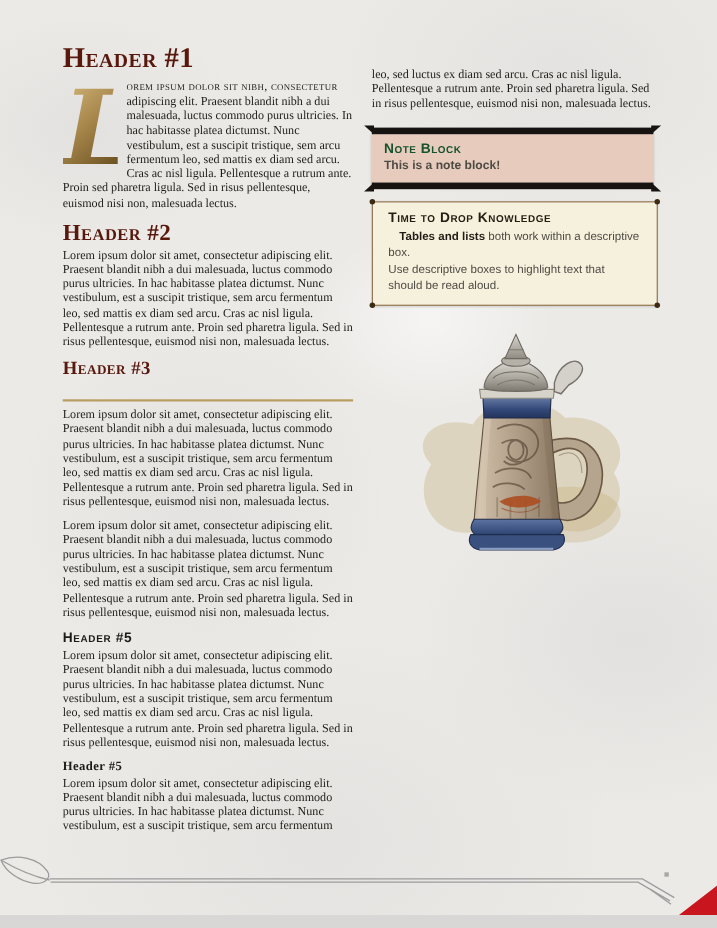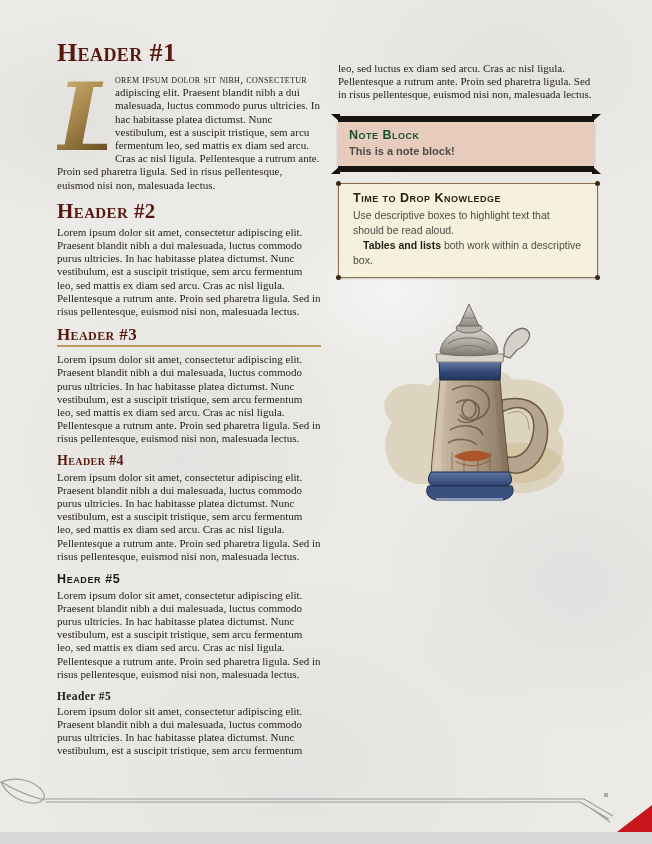--- a/index.html
+++ b/index.html
@@ -19,21 +19,21 @@
     color:#201d19;
   }
   .col{position:absolute;}
   .col-left{left:57px;top:40px;width:264px;}
   .col-right{left:338px;top:62px;width:260px;}
 
   .hb-h{font-family:"Liberation Serif", serif;font-variant:small-caps;font-weight:700;
         color:#58180D;line-height:1;letter-spacing:.4px;}
   h1.hb-h{font-size:26px;margin:0 0 7px;}
   h2.hb-h{font-size:21px;margin:9px 0 4px;}
-  h3.hb-h{font-size:17px;margin:7px 0 6px;padding-bottom:2px;border-bottom:2px solid #b99c5f;}
+  h3.hb-h{font-size:17px;margin:7px 0 6px;padding-bottom:20px;border-bottom:2px solid #b99c5f;}
   h4.hb-h{font-size:14px;margin:7px 0 3px;}
   h5.hb-h{font-size:12.5px;margin:10px 0 3px;font-family:"Liberation Sans",sans-serif;color:#1c1a17;letter-spacing:.6px;}
   h6.hb-h{font-size:11.5px;margin:10px 0 2px;font-variant:normal;color:#1c1a17;}
 
   p.body{font-size:11px;line-height:13.2px;margin:0 0 8px;text-align:left;}
   p.body.cont{margin:0 0 14px;}
 
   .dropcap{
     float:left;width:50px;height:84px;margin:3px 8px 0 0;
     font-family:"DejaVu Serif", serif;font-style:italic;font-weight:700;
@@ -87,21 +87,20 @@
       <span class="lead">orem ipsum dolor sit nibh, consectetur</span>
       <span>adipiscing elit. Praesent blandit nibh a dui malesuada, luctus commodo purus ultricies. In hac habitasse platea dictumst. Nunc vestibulum, est a suscipit tristique, sem arcu fermentum leo, sed mattis ex diam sed arcu. Cras ac nisl ligula. Pellentesque a rutrum ante. Proin sed pharetra ligula. Sed in risus pellentesque, euismod nisi non, malesuada lectus.</span>
     </p>
 
     <h2 class="hb-h">Header #2</h2>
     <p class="body">Lorem ipsum dolor sit amet, consectetur adipiscing elit. Praesent blandit nibh a dui malesuada, luctus commodo purus ultricies. In hac habitasse platea dictumst. Nunc vestibulum, est a suscipit tristique, sem arcu fermentum leo, sed mattis ex diam sed arcu. Cras ac nisl ligula. Pellentesque a rutrum ante. Proin sed pharetra ligula. Sed in risus pellentesque, euismod nisi non, malesuada lectus.</p>
 
     <h3 class="hb-h">Header #3</h3>
     <p class="body">Lorem ipsum dolor sit amet, consectetur adipiscing elit. Praesent blandit nibh a dui malesuada, luctus commodo purus ultricies. In hac habitasse platea dictumst. Nunc vestibulum, est a suscipit tristique, sem arcu fermentum leo, sed mattis ex diam sed arcu. Cras ac nisl ligula. Pellentesque a rutrum ante. Proin sed pharetra ligula. Sed in risus pellentesque, euismod nisi non, malesuada lectus.</p>
 
-    <h4 class="hb-h">Header #4</h4>
     <p class="body">Lorem ipsum dolor sit amet, consectetur adipiscing elit. Praesent blandit nibh a dui malesuada, luctus commodo purus ultricies. In hac habitasse platea dictumst. Nunc vestibulum, est a suscipit tristique, sem arcu fermentum leo, sed mattis ex diam sed arcu. Cras ac nisl ligula. Pellentesque a rutrum ante. Proin sed pharetra ligula. Sed in risus pellentesque, euismod nisi non, malesuada lectus.</p>
 
     <h5 class="hb-h">Header #5</h5>
     <p class="body">Lorem ipsum dolor sit amet, consectetur adipiscing elit. Praesent blandit nibh a dui malesuada, luctus commodo purus ultricies. In hac habitasse platea dictumst. Nunc vestibulum, est a suscipit tristique, sem arcu fermentum leo, sed mattis ex diam sed arcu. Cras ac nisl ligula. Pellentesque a rutrum ante. Proin sed pharetra ligula. Sed in risus pellentesque, euismod nisi non, malesuada lectus.</p>
 
     <h6 class="hb-h">Header #5</h6>
     <p class="body last">Lorem ipsum dolor sit amet, consectetur adipiscing elit. Praesent blandit nibh a dui malesuada, luctus commodo purus ultricies. In hac habitasse platea dictumst. Nunc vestibulum, est a suscipit tristique, sem arcu fermentum</p>
   </div>
 
   <div class="col col-right">
@@ -121,22 +120,22 @@
         <span class="tip r"></span>
       </div>
     </div>
 
     <div class="descbox">
       <span class="dot tl"></span>
       <span class="dot tr"></span>
       <span class="dot bl"></span>
       <span class="dot br"></span>
       <div class="desc-title">Time to Drop Knowledge</div>
+      <p class="desc-p indent"><b>Tables and lists</b><span> both work within a descriptive box.</span></p>
       <p class="desc-p">Use descriptive boxes to highlight text that should be read aloud.</p>
-      <p class="desc-p indent"><b>Tables and lists</b><span> both work within a descriptive box.</span></p>
     </div>
 
     <svg class="stein" width="232" height="214" viewBox="0 0 232 214">
       <defs>
         <linearGradient id="g-body" x1="0" y1="0" x2="1" y2="0">
           <stop offset="0" stop-color="#d2c1aa"></stop>
             <stop offset=".45" stop-color="#b3a18b"></stop>
             <stop offset="1" stop-color="#8a7862"></stop>
         </linearGradient>
         <linearGradient id="g-band" x1="0" y1="0" x2="0" y2="1">

